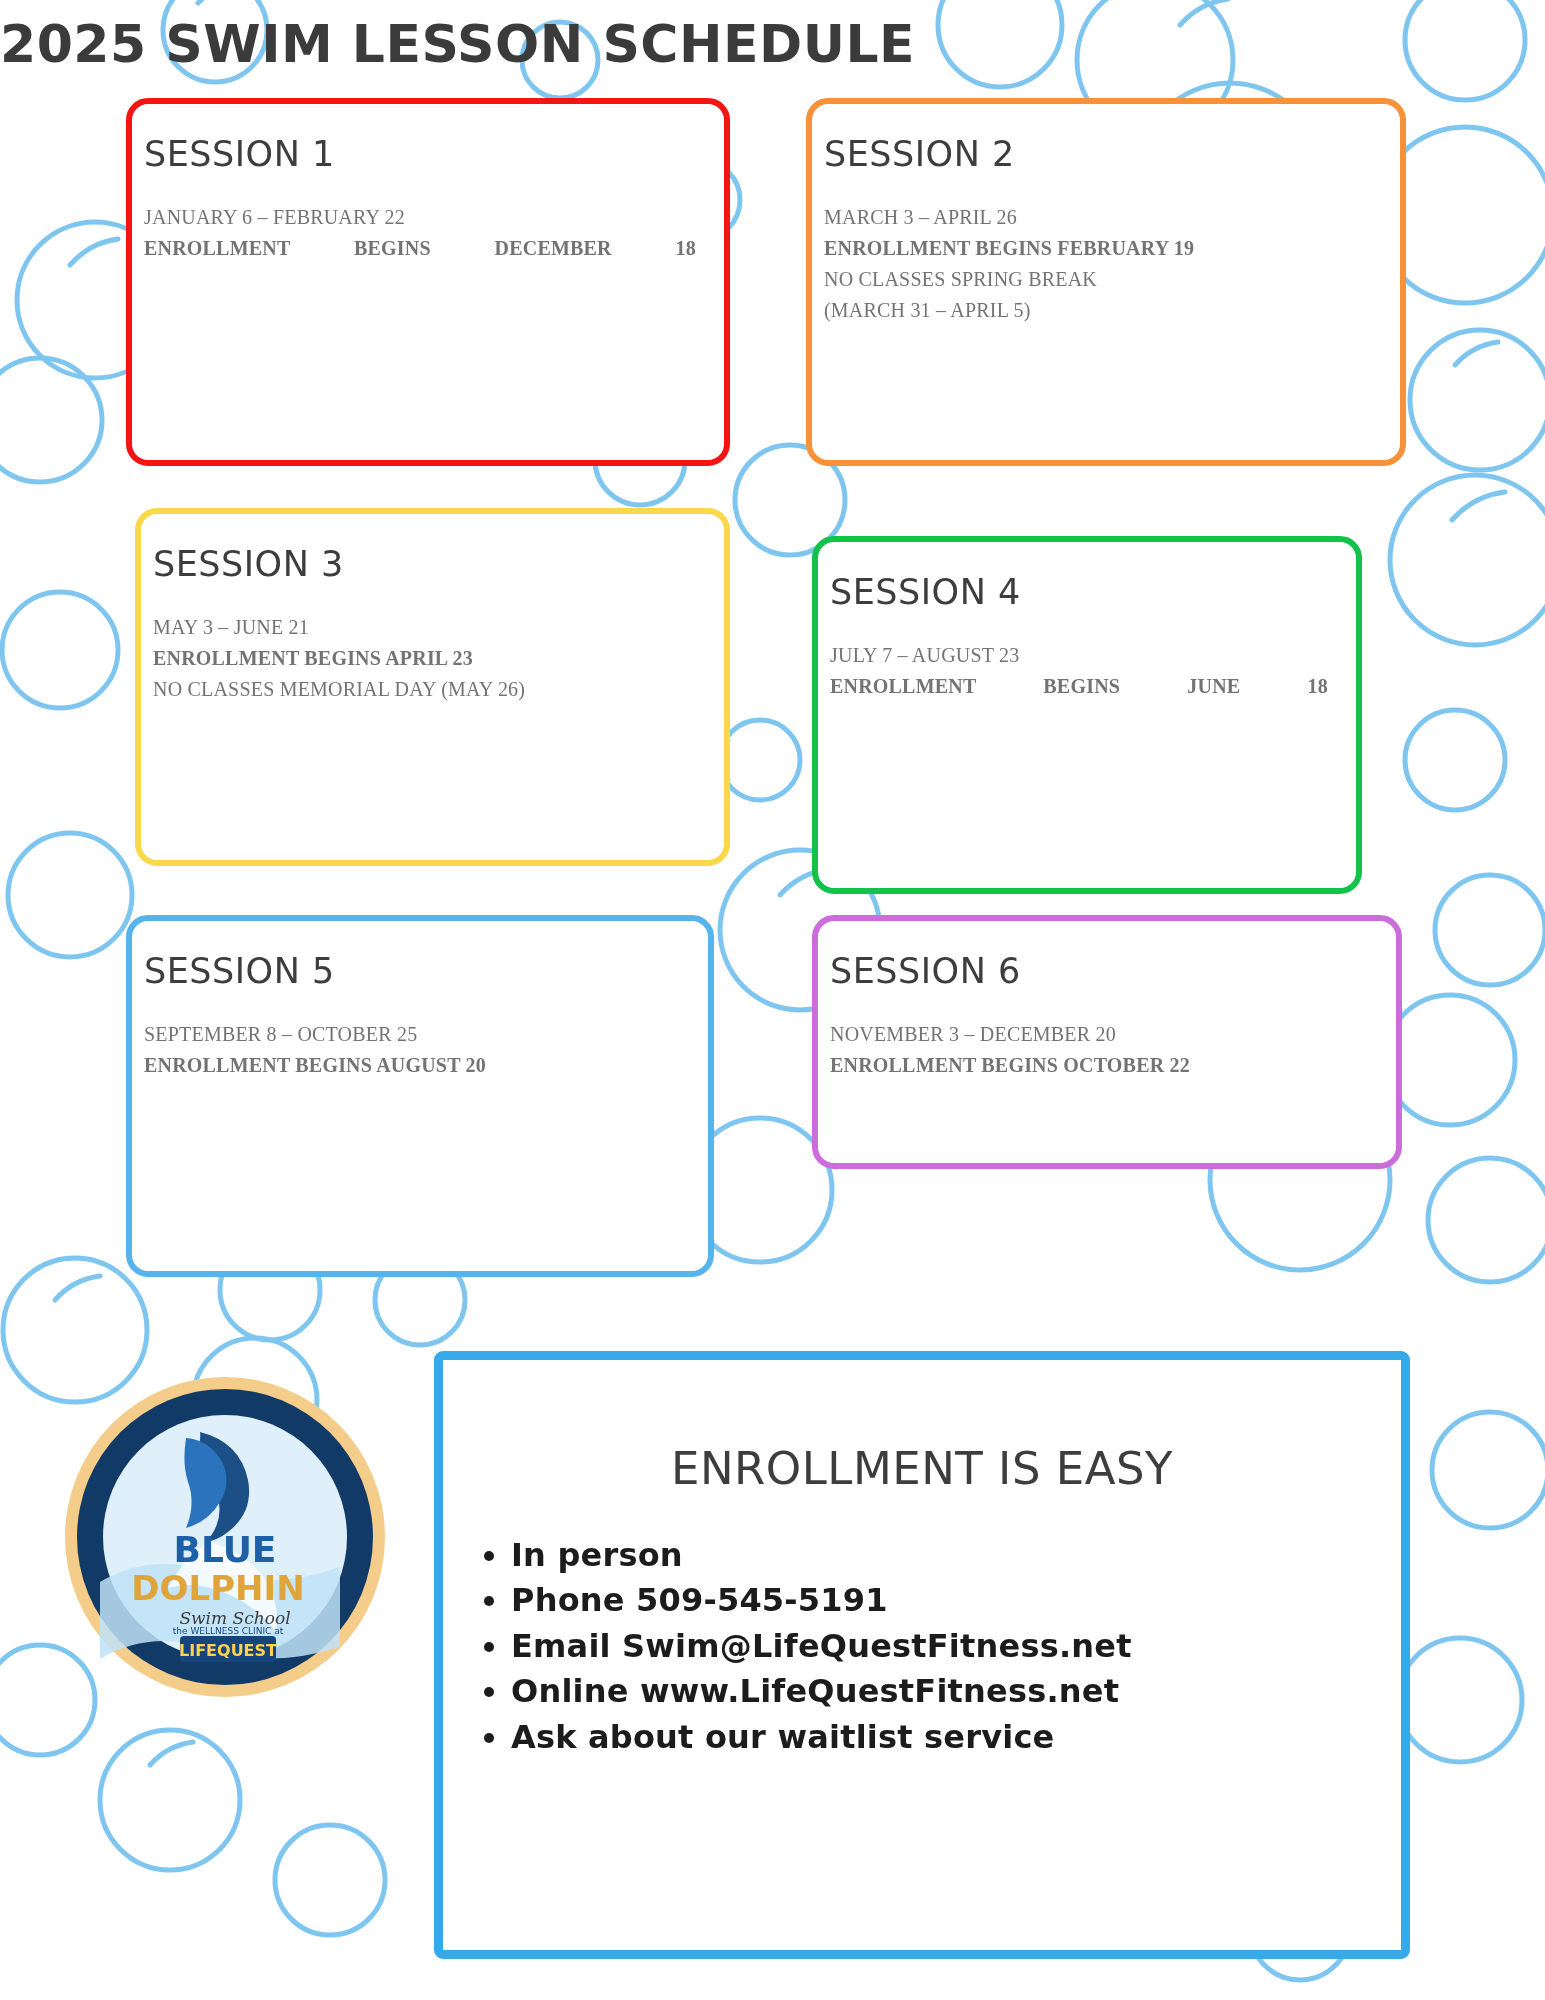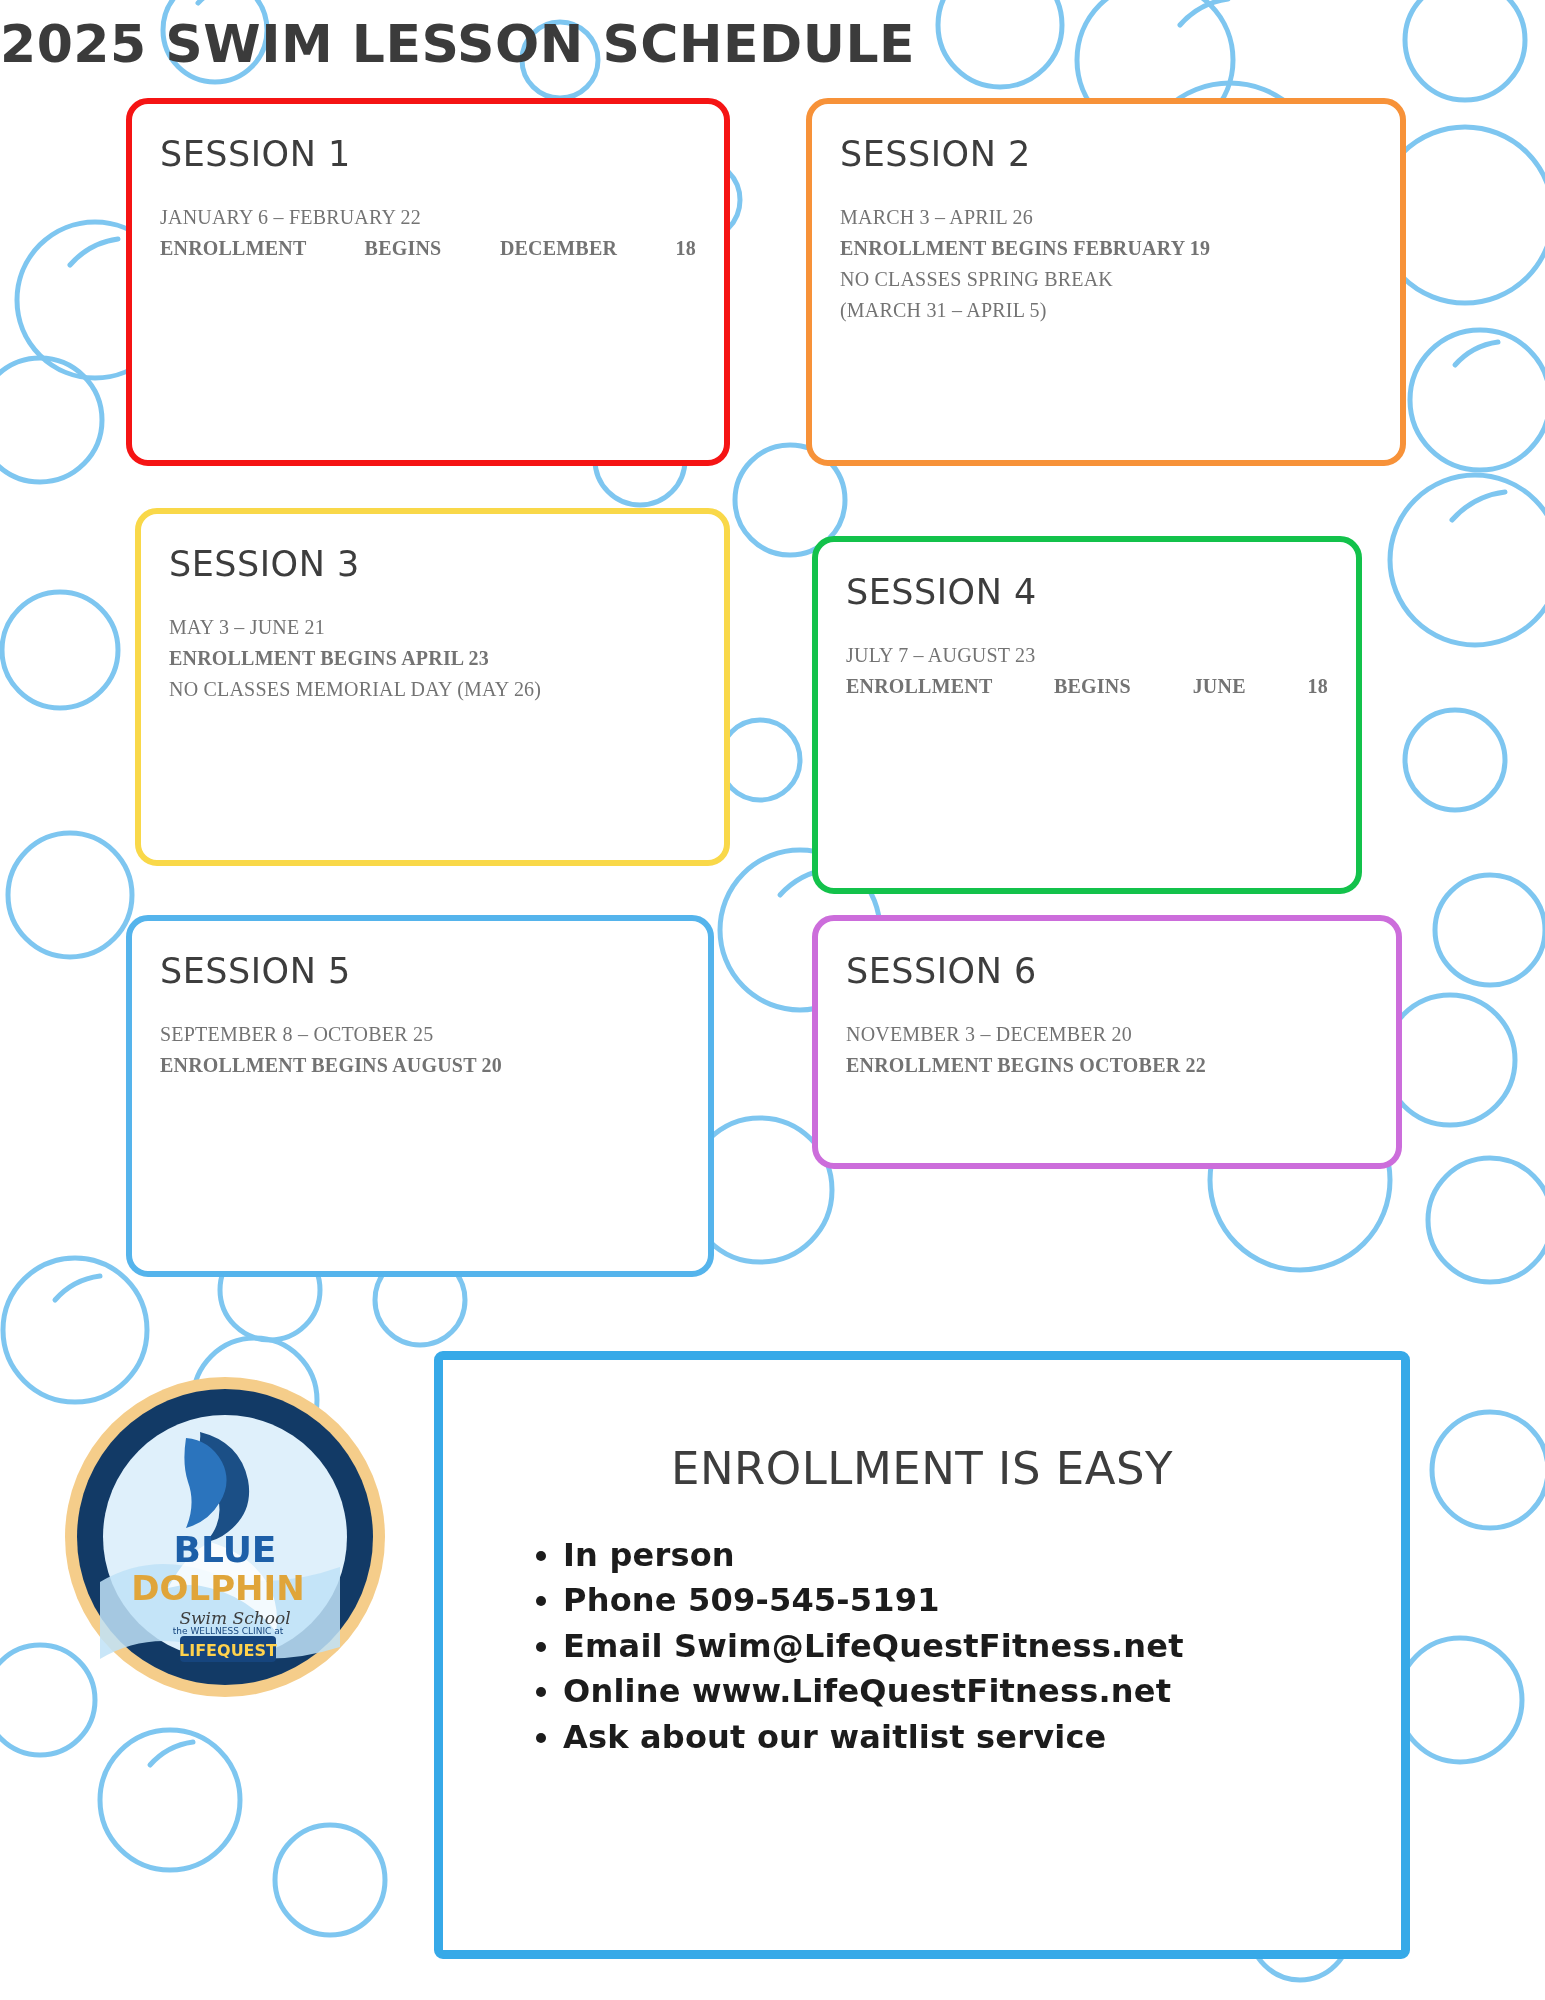--- a/index.html
+++ b/index.html
@@ -41,21 +41,21 @@
     color: #3b3b3b;
     font-family: "DejaVu Sans", sans-serif;
   }
   .card {
     position: absolute;
     background: #ffffff;
     border-style: solid;
     border-width: 6px;
     border-radius: 22px;
     box-sizing: border-box;
-    padding: 30px 28px 20px 28px;
+    padding: 30px 28px 20px 12px;
   }
   .card-title {
     font-size: 35px;
     color: #3d3d3d;
     font-family: "DejaVu Sans", sans-serif;
     letter-spacing: 0.5px;
     margin-bottom: 28px;
   }
   .card-line {
     font-size: 20px;
@@ -94,21 +94,21 @@
   #enrollment-title {
     text-align: center;
     font-size: 45px;
     color: #3d3d3d;
     font-family: "DejaVu Sans", sans-serif;
     margin-top: 82px;
     letter-spacing: 0.5px;
   }
   #enrollment-list {
     margin: 38px 5px 0 0;
-    padding-left: 120px;
+    padding-left: 68px;
     list-style: disc;
   }
   #enrollment-list li {
     font-size: 32px;
     font-weight: bold;
     color: #1c1c1c;
     font-family: "DejaVu Sans", sans-serif;
     line-height: 1.42;
     letter-spacing: 0.2px;
   }

